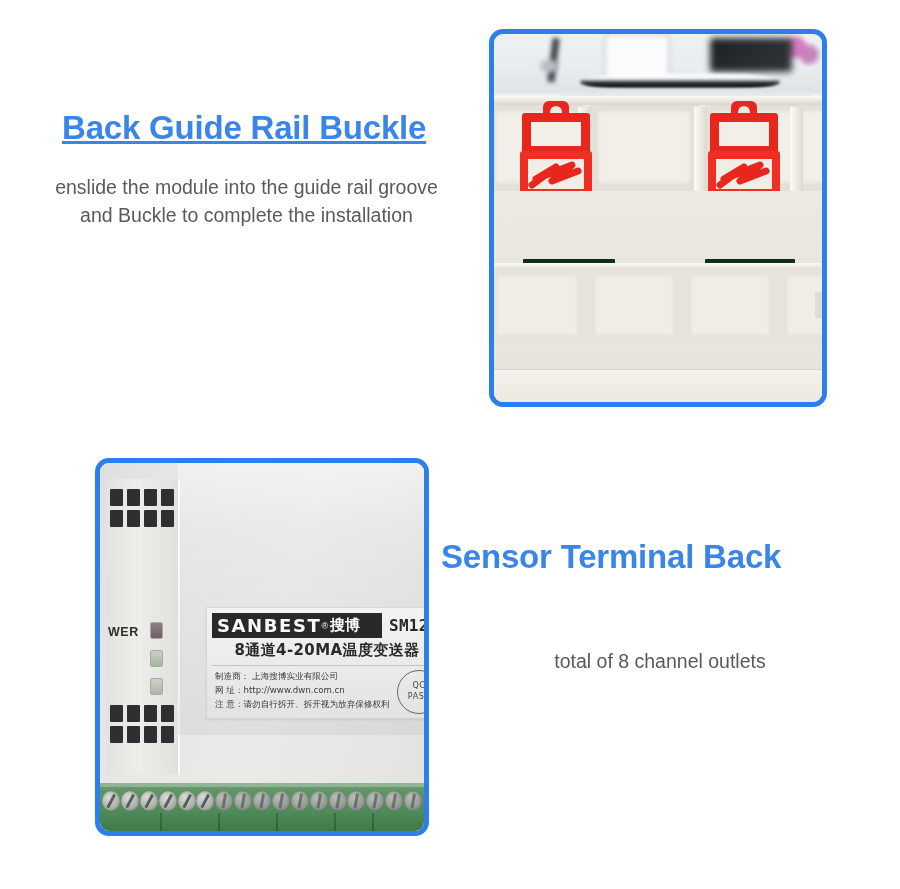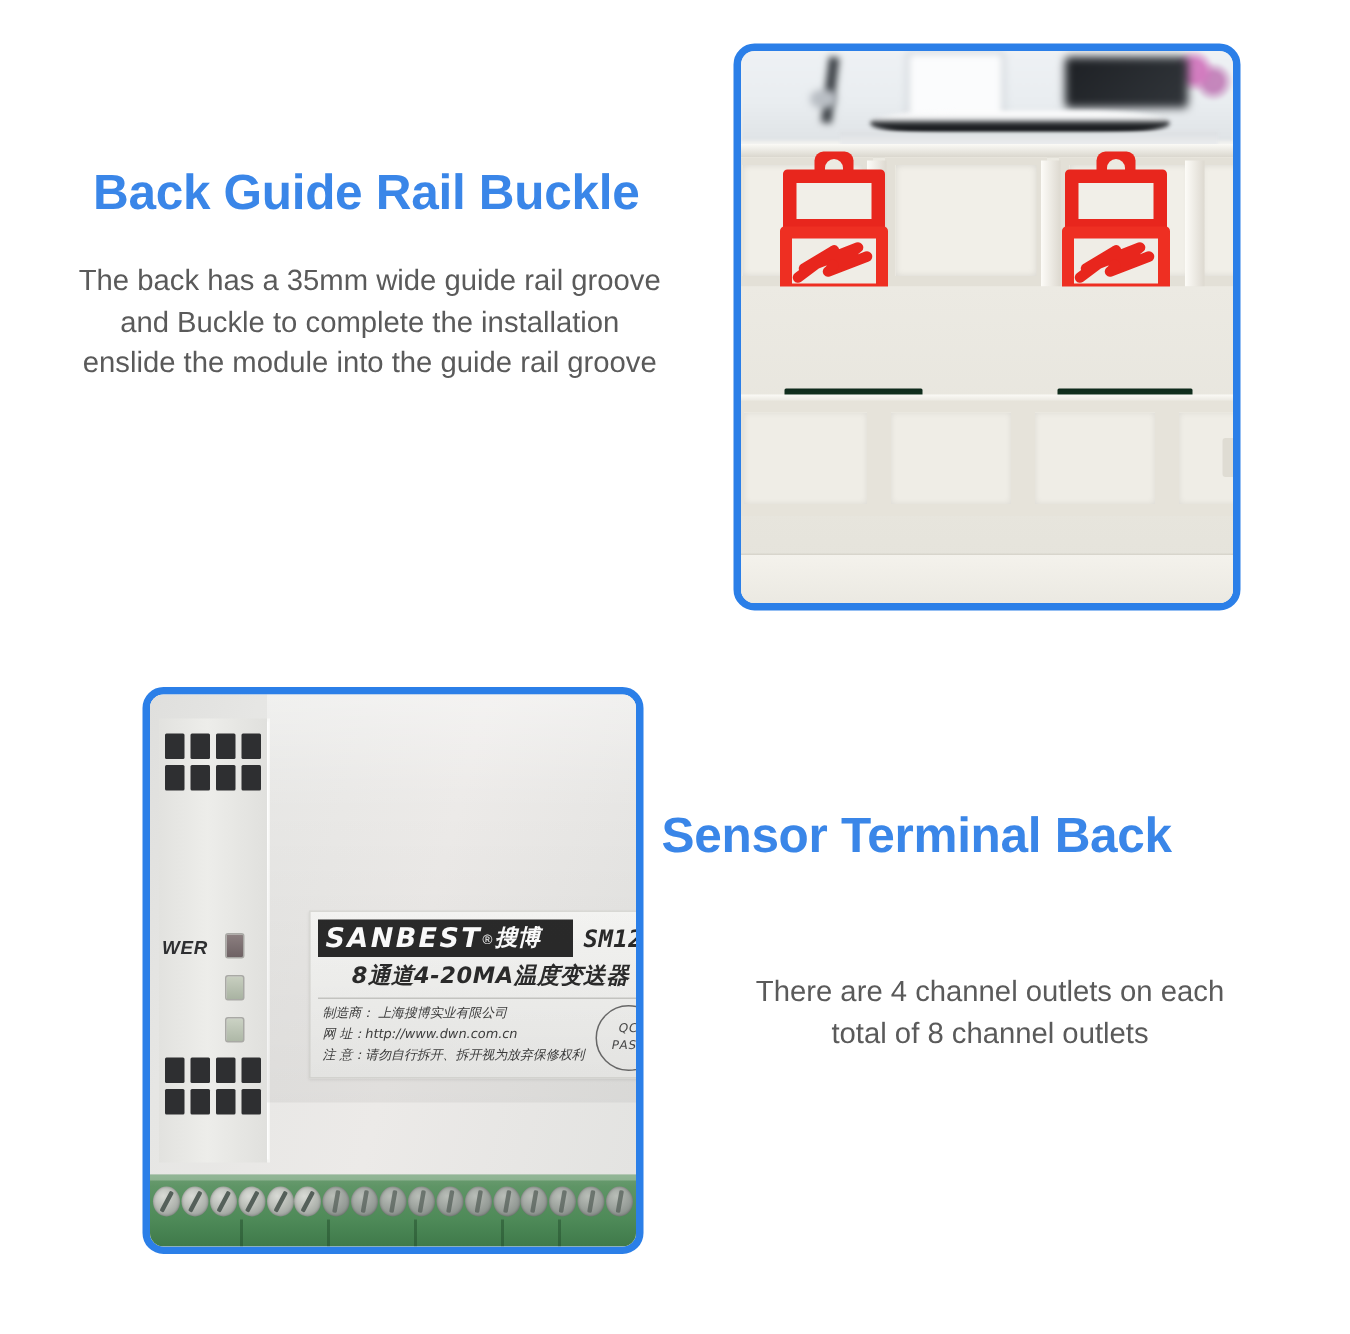--- a/index.html
+++ b/index.html
@@ -36,21 +36,20 @@
   .feature-body span { display: block; white-space: nowrap; }
 
   
   .photo {
     position: absolute;
     border: 5px solid #2b7fe8;
     border-radius: 14px;
     overflow: hidden;
     background: #f3f3f0;
     box-sizing: border-box;
-    font-style: italic;
   }
 
   
   #photo-back-rail { left: 489px; top: 29px; width: 338px; height: 378px; }
 
   .p1-scene { position: absolute; inset: 0; }
 
   
   .p1-bg {
     position: absolute; left: 0; top: 0; width: 100%; height: 60px;
@@ -324,26 +323,25 @@
   .screw.dim::after { transform: translate(-50%,-50%) rotate(-80deg); opacity: 0.75; }
   .termseams { position: absolute; left: 0; right: 0; top: 30px; height: 18px; }
   .termseams i {
     position: absolute; top: 0; width: 1.5px; height: 18px;
     background: rgba(30,70,40,0.45);
   }
 </style>
 </head>
 <body>
 
-<div class="feature-title" style="left:62px; top:110px;">Back Guide Rail Buckle</div>
+<div class="feature-title" style="left:62px; top:110px;text-decoration:underline;">Back Guide Rail Buckle</div>
 
 <div class="feature-body" style="left:0px; top:174px; width:493px;">
-  <span>The back has a 35mm wide guide rail groove</span>
+  <span>enslide the module into the guide rail groove</span>
   <span>and Buckle to complete the installation</span>
-  <span>enslide the module into the guide rail groove</span>
 </div>
 
 <div class="photo" id="photo-back-rail">
   <div class="p1-scene">
     <div class="p1-bg">
       <div class="p1-bg-dark-right"></div>
       <div class="p1-bg-screen"></div>
       <div class="p1-bg-stand"></div>
       <div class="p1-bg-knob"></div>
     </div>
@@ -398,21 +396,20 @@
       </div>
       <div class="p1-sidenub"></div>
       <div class="p1-bottomlip"></div>
     </div>
   </div>
 </div>
 
 <div class="feature-title" style="left:441px; top:539px;">Sensor Terminal Back</div>
 
 <div class="feature-body" style="left:452px; top:648px; width:416px;">
-  <span>There are 4 channel outlets on each</span>
   <span>total of 8 channel outlets</span>
 </div>
 
 <div class="photo" id="photo-terminal">
   <div class="p2-scene">
     <div class="p2-case">
 
       <div class="p2-leftcol">
         <div class="vent top">
           <i></i>

